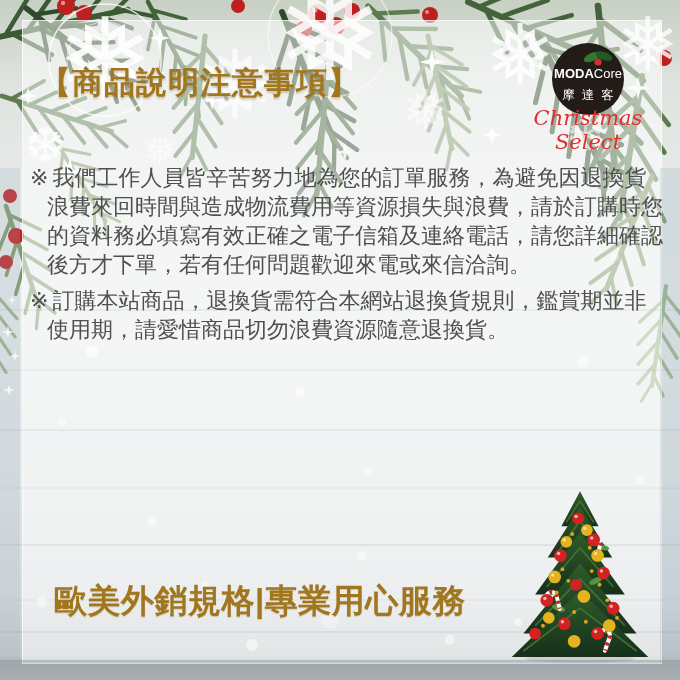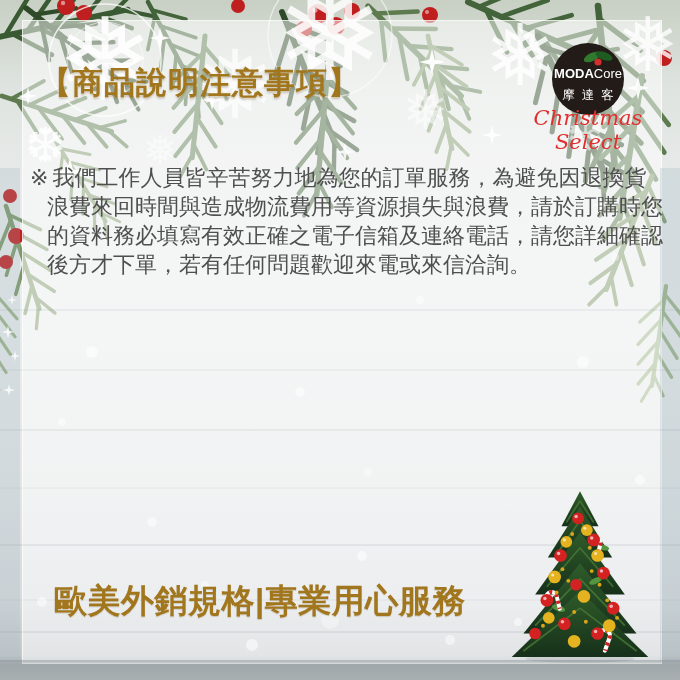--- a/index.html
+++ b/index.html
@@ -212,20 +212,21 @@
         <circle cx="17" cy="14" r="3.6" fill="#d32f2f"></circle>
       </svg>
       <div class="logo-en"><span class="b">MODA</span><span class="l">Core</span></div>
       <div class="logo-zh">摩達客</div>
     </div>
 
     <div class="tagline">Christmas Select</div>
 
     <div class="body">
       <p class="para"><span class="bullet">※</span><span>我們工作人員皆辛苦努力地為您的訂單服務，為避免因退換貨浪費來回時間與造成物流費用等資源損失與浪費，請於訂購時您的資料務必填寫有效正確之電子信箱及連絡電話，請您詳細確認後方才下單，若有任何問題歡迎來電或來信洽詢。</span></p>
+      <p class="para"><span class="bullet">※</span><span>訂購本站商品，退換貨需符合本網站退換貨規則，鑑賞期並非使用期，請愛惜商品切勿浪費資源隨意退換貨。</span></p>
     </div>
 
     <div class="slogan">歐美外銷規格|專業用心服務</div>
 
     <svg class="tree" width="156" height="176" viewBox="0 0 160 180">
       <defs>
         <linearGradient id="tg" x1="0" y1="0" x2="0" y2="1">
           <stop offset="0" stop-color="#2f5c2a"></stop>
             <stop offset="1" stop-color="#16301a"></stop>
         </linearGradient>

